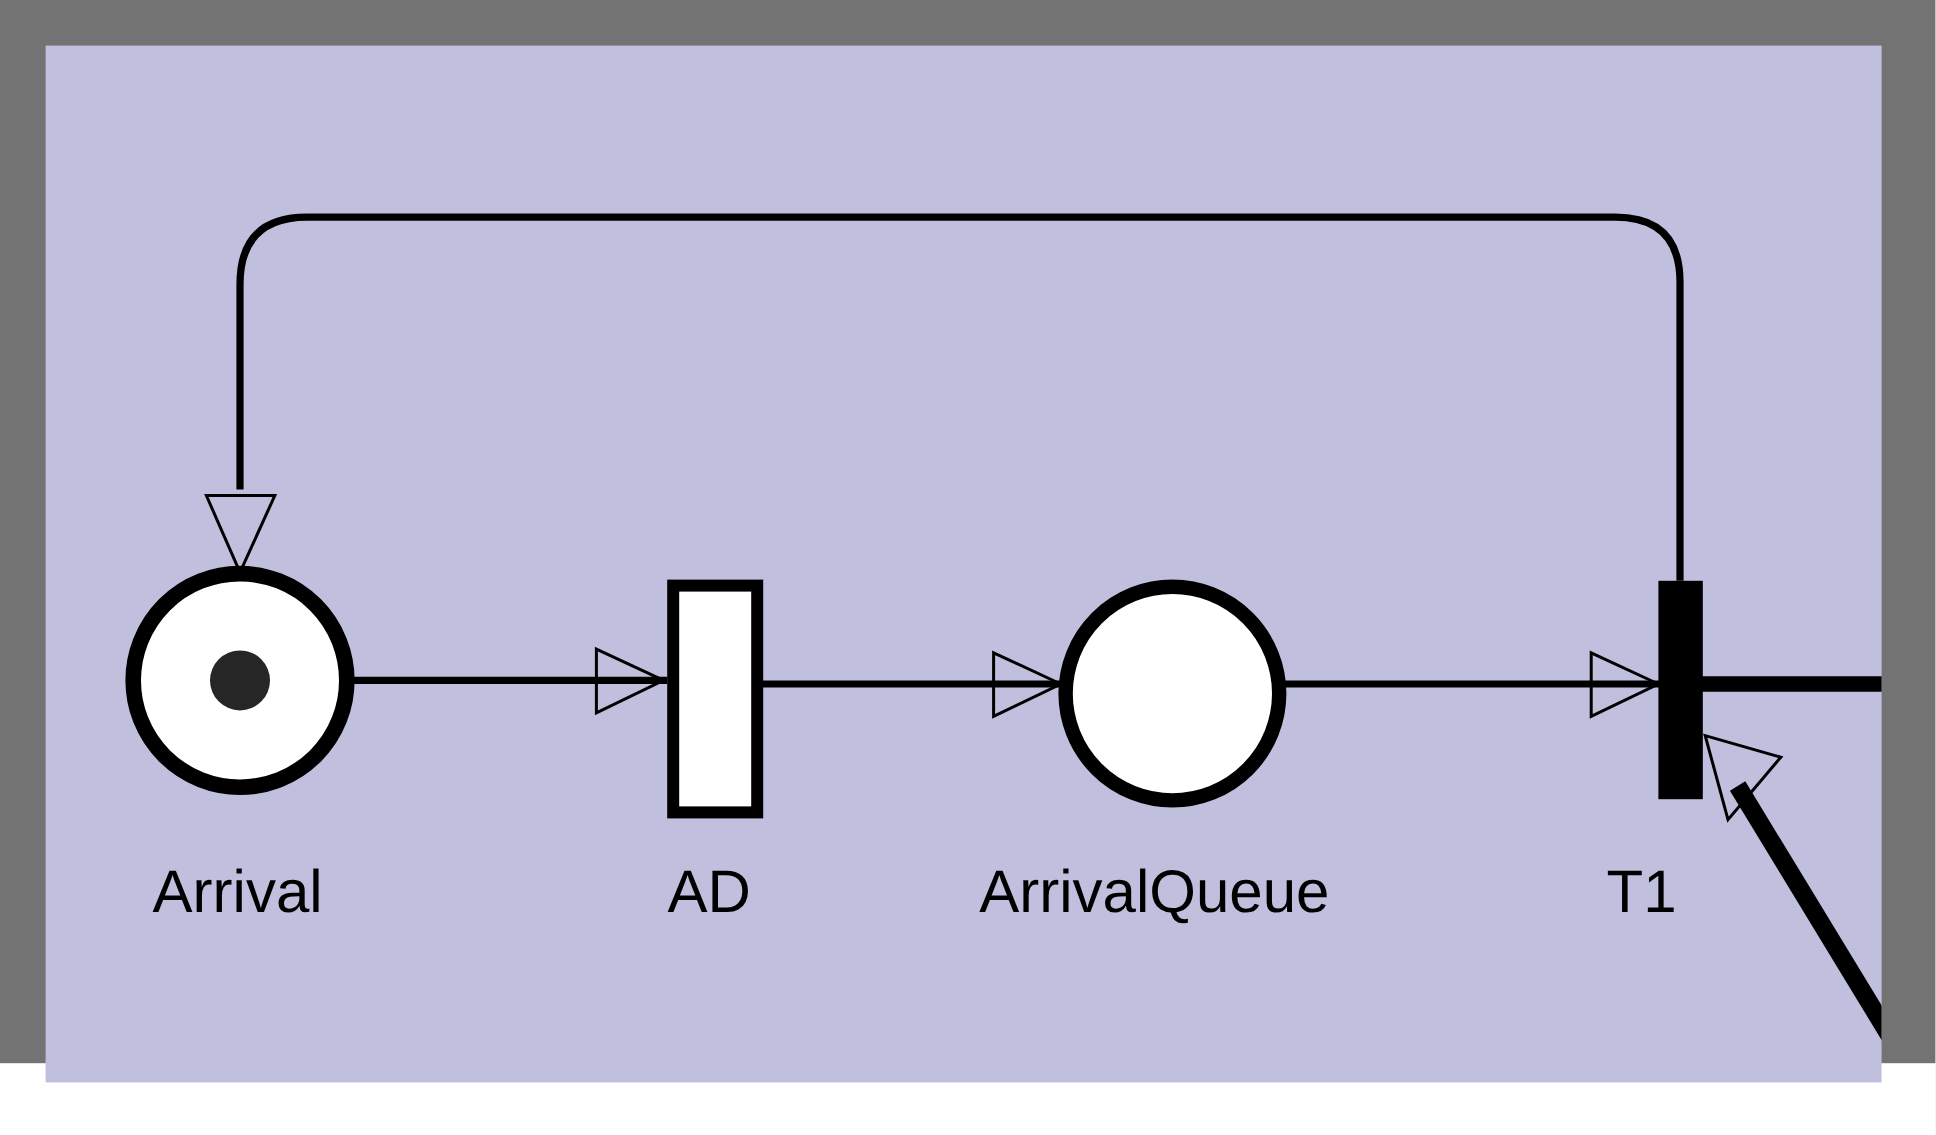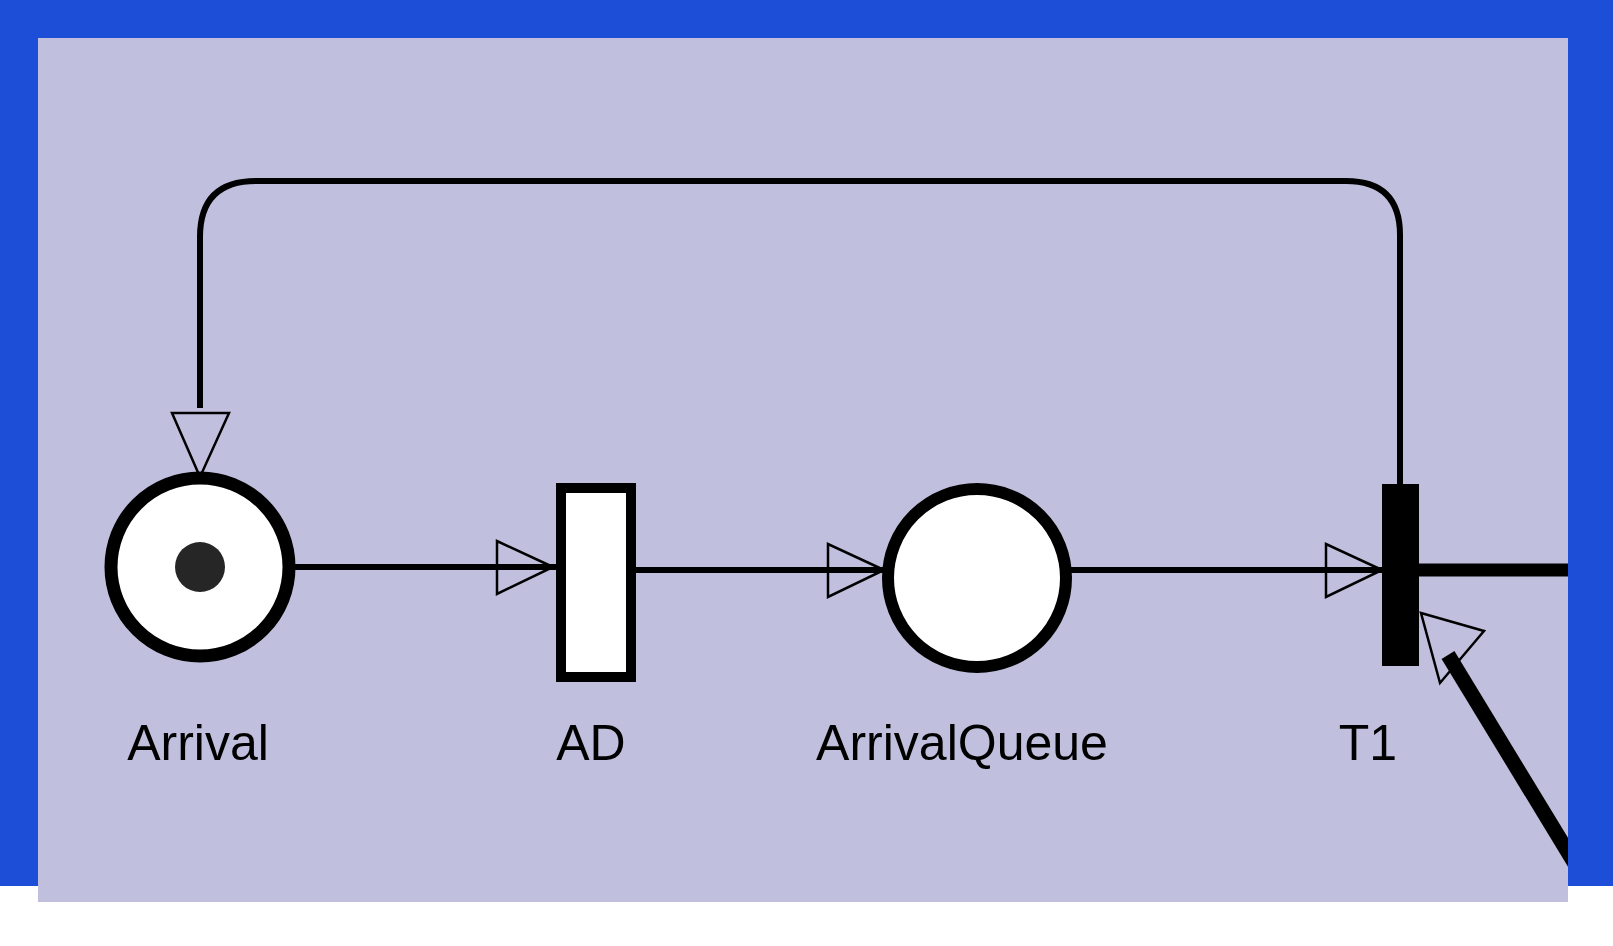--- a/index.html
+++ b/index.html
@@ -9,21 +9,21 @@
     background: #ffffff;
     width: 1613px;
     height: 946px;
     overflow: hidden;
     font-family: "Liberation Sans", sans-serif;
   }
   #canvas-root {
     position: relative;
     width: 1613px;
     height: 886px;
-    background: #1d4ed8;
+    background: #737373;
   }
   #diagram-panel {
     position: absolute;
     left: 38px;
     top: 38px;
     width: 1530px;
     height: 864px;
     background: #c0c0de;
     overflow: hidden;
   }

